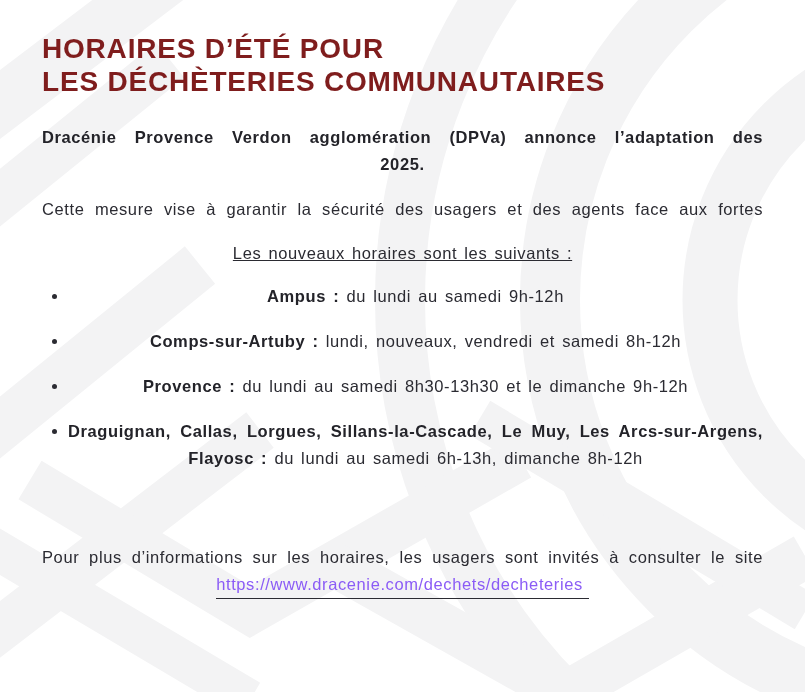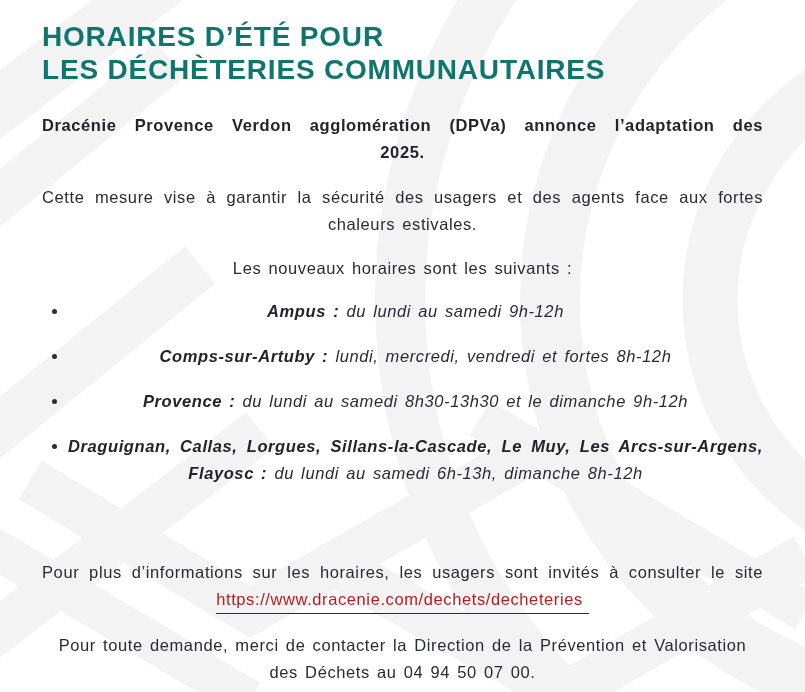--- a/index.html
+++ b/index.html
@@ -12,52 +12,51 @@
     color:#2b2b32;
   }
   .bg{position:absolute;inset:0;z-index:0;pointer-events:none;}
   .content{
     position:relative;z-index:1;
     padding:20px 42px 18px 42px;
     box-sizing:border-box;
     width:100%;height:100%;
   }
   .title{
-    color:#0f766e;
+    color:#7f1d1d;
     font-size:28px;
     font-weight:800;
     line-height:33px;
     letter-spacing:0.8px;
-    margin:0 0 26px 0;
+    margin:12px 0 26px 0;
   }
   .body-line{
     font-size:16.5px;
     line-height:27px;
     letter-spacing:0.6px;
     word-spacing:2px;
     text-align:center;
   }
   .just{text-align:justify;text-align-last:justify;}
   .bold{font-weight:700;color:#232329;}
   .para{margin:18px 0 17px 0;}
-  .list-head{margin:12px 0 16px 0;}
+  .list-head{margin:12px 0 16px 0;text-decoration:underline;}
   .bullet{
     position:relative;
     padding-left:26px;
     margin:0 0 18px 0;
-    font-style:italic;
   }
   .dot{
     position:absolute;left:10px;top:11px;
     width:5px;height:5px;border-radius:50%;
     background:#2b2b32;
   }
   .footer-gap{height:36px;}
   .link{
-    color:#b91c1c;
+    color:#8b5cf6;
     text-decoration:none;
     border-bottom:1.5px solid #2b2b32;
     padding-right:6px;
     display:inline-block;
   }
 </style>
 </head>
 <body>
 
 <div class="page">
@@ -89,36 +88,35 @@
       <div>LES DÉCHÈTERIES COMMUNAUTAIRES</div>
     </h1>
 
     <div class="para">
       <div class="body-line just bold">Dracénie Provence Verdon agglomération (DPVa) annonce l’adaptation des</div>
       <div class="body-line bold">2025.</div>
     </div>
 
     <div class="para">
       <div class="body-line just">Cette mesure vise à garantir la sécurité des usagers et des agents face aux fortes</div>
-      <div class="body-line">chaleurs estivales.</div>
     </div>
 
     <div class="body-line list-head">Les nouveaux horaires sont les suivants :</div>
 
     <div class="bullet">
       <span class="dot"></span>
       <div class="body-line">
         <span class="bold">Ampus :</span><span> du lundi au samedi 9h-12h</span>
       </div>
     </div>
 
     <div class="bullet">
       <span class="dot"></span>
       <div class="body-line">
-        <span class="bold">Comps-sur-Artuby :</span><span> lundi, mercredi, vendredi et fortes 8h-12h</span>
+        <span class="bold">Comps-sur-Artuby :</span><span> lundi, nouveaux, vendredi et samedi 8h-12h</span>
       </div>
     </div>
 
     <div class="bullet">
       <span class="dot"></span>
       <div class="body-line">
         <span class="bold">Provence :</span><span> du lundi au samedi 8h30-13h30 et le dimanche 9h-12h</span>
       </div>
     </div>
 
@@ -132,19 +130,15 @@
 
     <div class="footer-gap"></div>
 
     <div class="para">
       <div class="body-line just">Pour plus d’informations sur les horaires, les usagers sont invités à consulter le site</div>
       <div class="body-line">
         <a class="link" href="#">https://www.dracenie.com/dechets/decheteries</a>
       </div>
     </div>
 
-    <div class="para">
-      <div class="body-line">Pour toute demande, merci de contacter la Direction de la Prévention et Valorisation</div>
-      <div class="body-line">des Déchets au 04 94 50 07 00.</div>
-    </div>
 
   </div>
 </div>
 
 </body></html>

